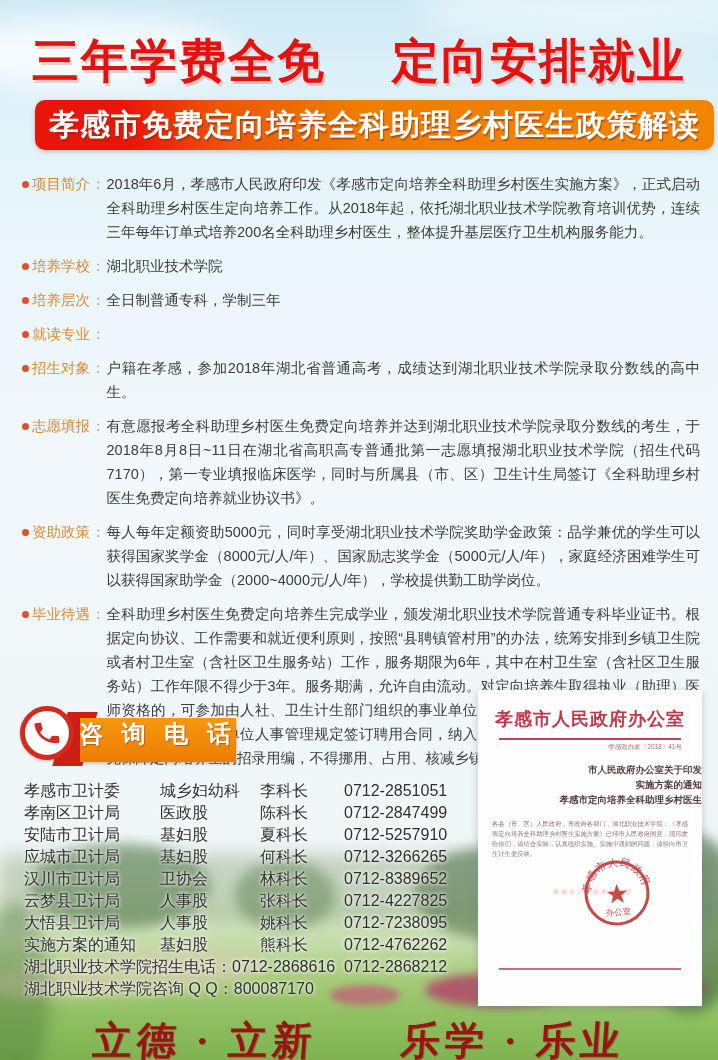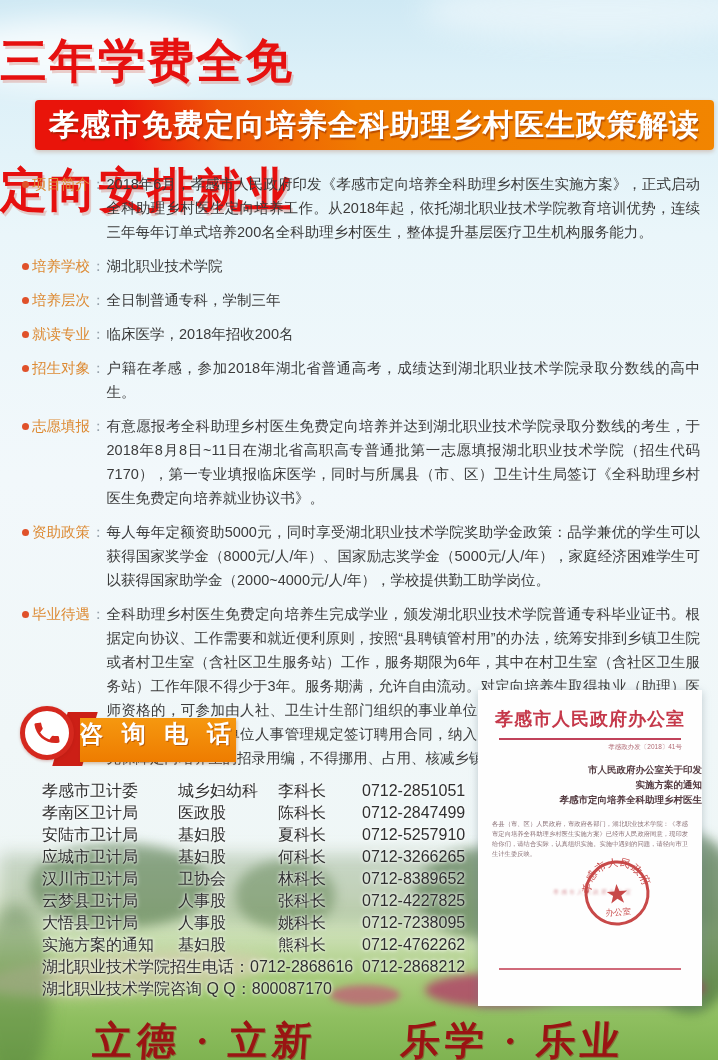--- a/index.html
+++ b/index.html
@@ -7,29 +7,29 @@
   .poster{
     position:relative;width:718px;height:1060px;overflow:hidden;margin:0 auto;
     font-family:"Liberation Sans","DejaVu Sans",sans-serif;
     background:linear-gradient(180deg,#cfe9f4 0%,#dcf0f8 7%,#eaf6fa 22%,#f2f8fb 45%,#f0f7f8 70%,#edf5f4 100%);
   }
   .cloud{position:absolute;background:rgba(255,255,255,0.75);border-radius:50%;filter:blur(14px);}
   .cloud.c1{left:-60px;top:18px;width:300px;height:70px;}
   .cloud.c2{left:420px;top:-20px;width:360px;height:60px;opacity:.6;}
 
   
-  .headline{position:absolute;top:30px;left:0;width:100%;display:flex;justify-content:center;gap:66px;z-index:5;flex-direction:column;}
+  .headline{position:absolute;top:30px;left:0;width:100%;display:flex;justify-content:center;gap:66px;z-index:5;}
   .headline span{
     font-size:47px;font-weight:900;color:#e6100f;letter-spacing:2px;
     text-shadow:2px 3px 0 rgba(205,45,25,0.22);
   }
   .banner{
     position:absolute;top:100px;left:35px;width:679px;height:50px;z-index:5;
     background:linear-gradient(78deg,#e9140a 0%,#e9140a 14%,#ee5606 28%,#f07c00 48%,#f28500 100%);
-    display:flex;align-items:center;justify-content:center;border-radius:4px;
+    display:flex;align-items:center;justify-content:center;border-radius:10px;
     box-shadow:0 2px 4px rgba(150,60,10,0.25);
   }
   .banner span{
     color:#fff;font-size:30px;font-weight:bold;letter-spacing:1px;
     text-shadow:1px 2px 1px rgba(140,40,0,0.55);white-space:nowrap;
   }
 
   
   .info{position:absolute;top:172px;left:22px;width:678px;z-index:5;}
   .item{display:flex;margin-bottom:10px;font-size:14.5px;line-height:24px;}
@@ -50,21 +50,21 @@
     background:linear-gradient(180deg,#f6980f,#ee7c00);display:flex;align-items:flex-start;justify-content:center;
     box-shadow:1px 2px 3px rgba(150,70,0,0.3);}
   .consult-banner span{color:#fff;font-size:24px;font-weight:bold;letter-spacing:6px;
     text-shadow:1px 1px 0 rgba(140,50,0,0.5);white-space:nowrap;}
 
   
   .contacts{position:absolute;top:780px;left:24px;width:470px;z-index:7;
     display:grid;grid-template-columns:136px 100px 84px 150px;
     font-size:16px;line-height:22px;color:#2f2f2f;
     text-shadow:0 0 3px rgba(255,255,255,0.95),0 0 5px rgba(255,255,255,0.85);}
-  .contacts .cell{white-space:nowrap;margin-left:18px;}
+  .contacts .cell{white-space:nowrap;}
   .contacts .span3{grid-column:1 / span 3;}
   .contacts .span4{grid-column:1 / span 4;}
 
   
   .doc{position:absolute;left:478px;top:690px;width:224px;height:316px;background:#fefefe;z-index:6;
     box-shadow:0 2px 8px rgba(110,130,140,0.4);padding-top:17px;}
   .doc-header{text-align:center;font-size:18px;font-weight:bold;color:#c5384a;letter-spacing:1px;
     font-family:"Liberation Serif","DejaVu Serif",serif;}
   .doc-rule{width:182px;height:2px;background:#c0415a;margin:7px auto 3px;}
   .doc-num{font-size:6.5px;color:#b06a74;text-align:right;margin-right:20px;filter:blur(0.4px);}
@@ -150,21 +150,20 @@
           <span class="dot"></span>
           <span class="lab">培养层次</span>
         </div>
       <div class="txt">全日制普通专科，学制三年</div>
     </div>
     <div class="item">
       <div class="labwrap">
           <span class="dot"></span>
           <span class="lab">就读专业</span>
         </div>
-      <div class="txt">临床医学，2018年招收200名</div>
     </div>
     <div class="item">
       <div class="labwrap">
           <span class="dot"></span>
           <span class="lab">招生对象</span>
         </div>
       <div class="txt">户籍在孝感，参加2018年湖北省普通高考，成绩达到湖北职业技术学院录取分数线的高中生。</div>
     </div>
     <div class="item">
       <div class="labwrap">

